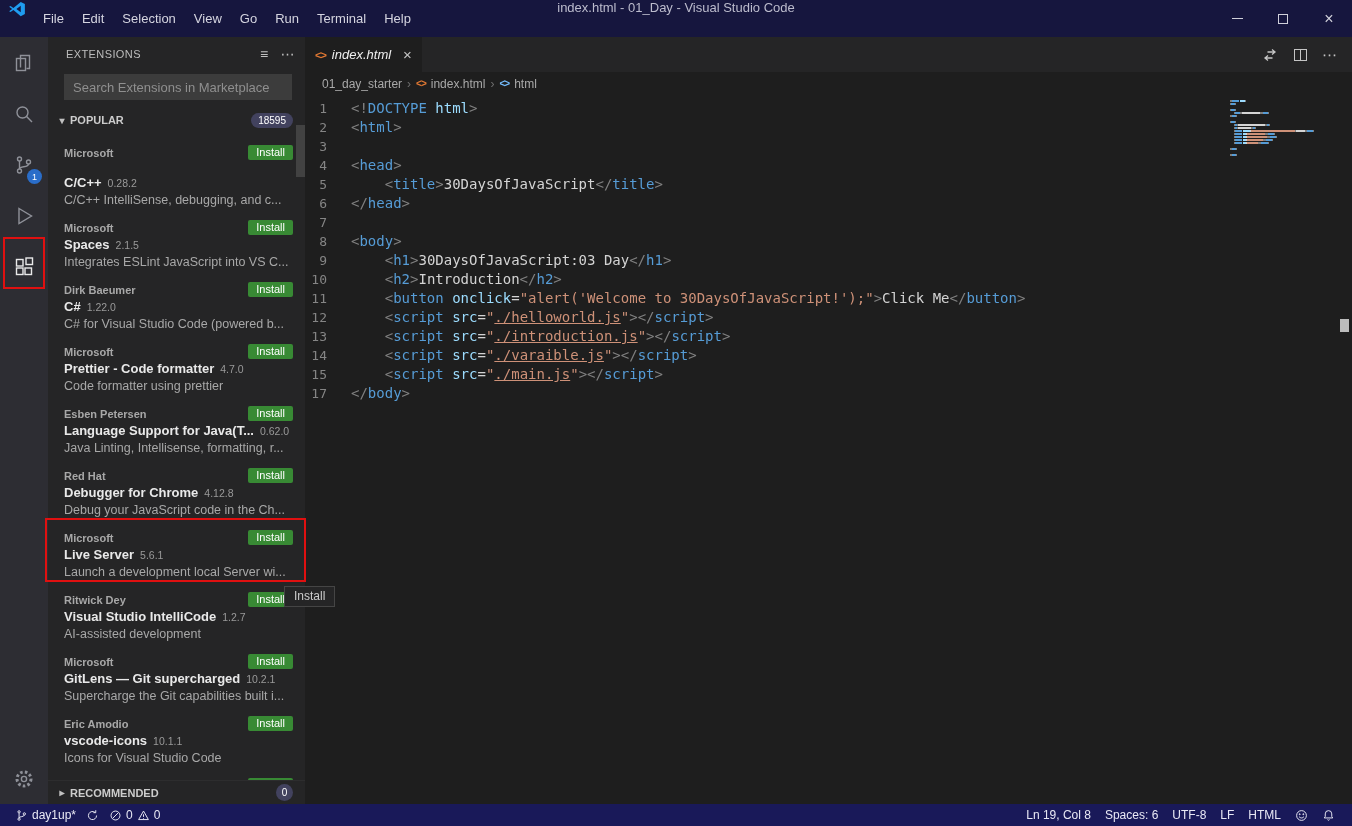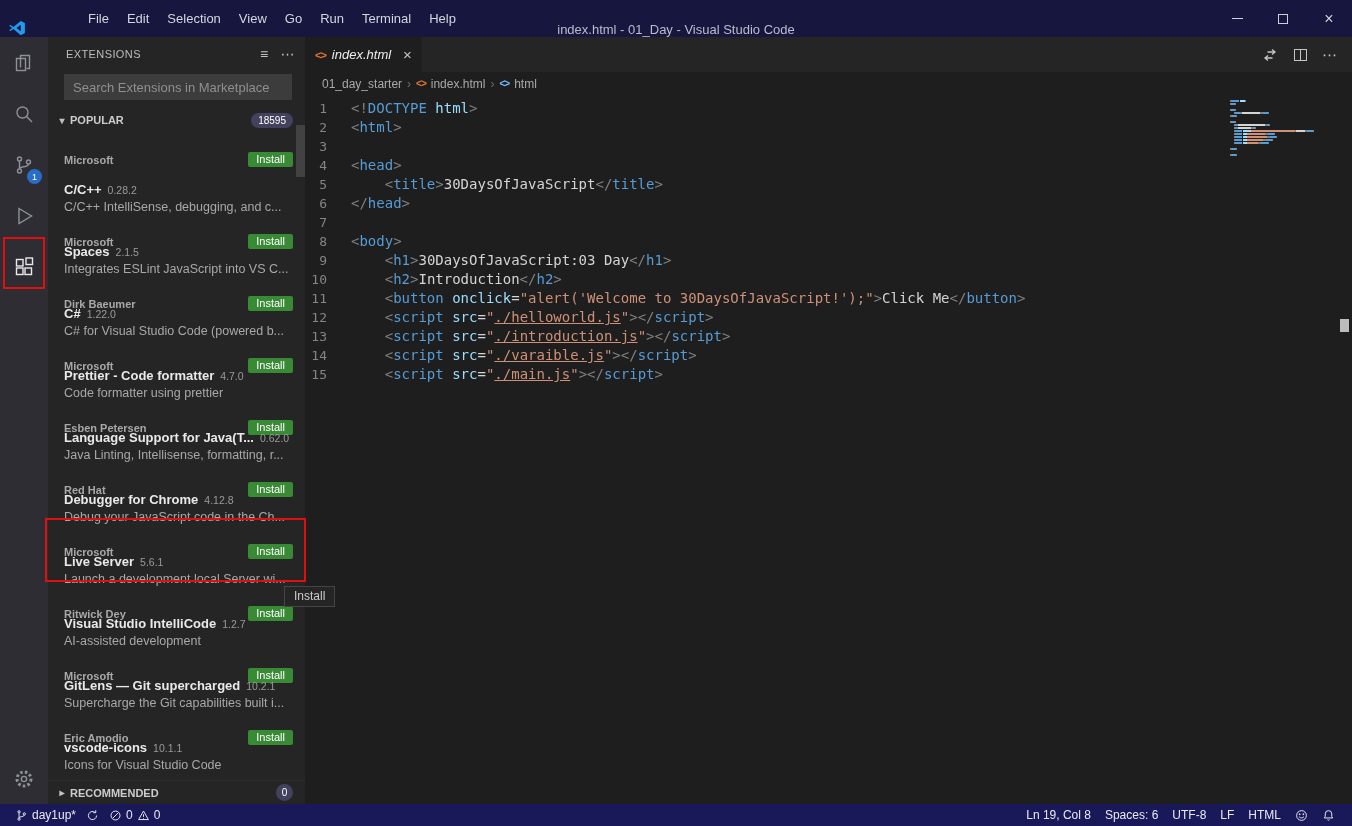--- a/index.html
+++ b/index.html
@@ -2,21 +2,21 @@
 <html style="--titlebar-bg: #16163e; --statusbar-bg: #191959; --install-green: #388a34; --badge-bg: #42425e; --annotation-red: #e01010;"><head>
 <meta charset="utf-8">
 <style>
   * { margin:0; padding:0; box-sizing:border-box; }
   html,body { width:1352px; height:826px; overflow:hidden; }
   body { background:#1e1e1e; font-family:"Liberation Sans",sans-serif; color:#cccccc; position:relative; }
 
   .window { width:100%; height:100%; display:flex; flex-direction:column; }
 
   
-  .titlebar { height:37px; background:var(--titlebar-bg,#16163e); display:flex; align-items:flex-end; position:relative; flex:0 0 auto;gap:45px; }
+  .titlebar { height:37px; background:var(--titlebar-bg,#16163e); display:flex; align-items:flex-start; position:relative; flex:0 0 auto; }
   .vscode-logo { width:34px; display:flex; justify-content:center; align-items:center; }
   .menubar { display:flex; height:100%; align-items:center; }
   .menu-item { padding:0 9px; font-size:13px; color:#d5d5e0; line-height:37px; cursor:default; }
   .window-title { position:absolute; left:0; right:0; text-align:center; font-size:13px; color:#bcbccd; pointer-events:none; }
   .window-controls { margin-left:auto; display:flex; height:100%; z-index:2; }
   .wc { width:46px; height:100%; display:flex; align-items:center; justify-content:center; color:#d0d0da; }
   .min-glyph { width:11px; height:1px; background:#d0d0da; }
   .max-glyph { width:10px; height:10px; border:1px solid #d0d0da; }
   .x-glyph { font-size:16px; line-height:1; }
 
@@ -43,21 +43,21 @@
   .count-badge { margin-left:auto; background:var(--badge-bg,#42425e); color:#ffffff; font-size:10px; font-weight:normal; border-radius:9px; padding:2px 7px; }
   .count-badge.round { min-width:17px; height:17px; display:flex; align-items:center; justify-content:center; padding:0 4px; }
   .ext-list { flex:1; overflow:hidden; }
   .ext-item { height:62px; padding:8px 12px 6px 16px; font-size:13px; position:relative; border-bottom:0; }
   .ext-item.partial-top { height:22px; padding-top:0; }
   .ext-item.partial-bottom { height:20px; overflow:hidden; }
   .ext-row1 { display:flex; align-items:baseline; white-space:nowrap; overflow:hidden; }
   .ext-name { font-weight:bold; color:#e9e9e9; font-size:13px; }
   .ext-ver { color:#9a9a9a; font-size:10.5px; margin-left:6px; }
   .ext-desc { color:#a8a8a8; font-size:12.5px; margin-top:3px; white-space:nowrap; overflow:hidden; text-overflow:ellipsis; }
-  .ext-row3 { display:flex; align-items:center; margin-top:20px; }
+  .ext-row3 { display:flex; align-items:center; margin-top:13px; }
   .ext-pub { color:#a8a8a8; font-size:11px; font-weight:bold; }
   .install-btn { margin-left:auto; background:var(--install-green,#388a34); color:#ffffff; font-size:11px; padding:1px 8px 2px; border-radius:2px; cursor:pointer; }
   .recommended-header { border-top:1px solid #2d2d2e; background:#252526; }
   .sb-scrollbar { position:absolute; right:0; top:88px; width:9px; height:52px; background:rgba(121,121,121,.35); }
 
   
   .editor { flex:1; display:flex; flex-direction:column; min-width:0; background:#1e1e1e; }
   .tabbar { height:35px; background:#252526; display:flex; align-items:stretch; flex:0 0 auto; }
   .tab { background:#1e1e1e; display:flex; align-items:center; padding:0 10px; gap:6px; min-width:108px; }
   .file-icon { color:#e37933; font-size:11px; font-weight:bold; letter-spacing:-1px; }
@@ -365,20 +365,21 @@
             <div class="code-row"><div class="gutter">6</div><div class="code-text"><span style="color: rgb(128, 128, 128);">&lt;/</span><span style="color: rgb(86, 156, 214);">head</span><span style="color: rgb(128, 128, 128);">&gt;</span></div></div>
             <div class="code-row"><div class="gutter">7</div><div class="code-text"></div></div>
             <div class="code-row"><div class="gutter">8</div><div class="code-text"><span style="color: rgb(128, 128, 128);">&lt;</span><span style="color: rgb(86, 156, 214);">body</span><span style="color: rgb(128, 128, 128);">&gt;</span></div></div>
             <div class="code-row"><div class="gutter">9</div><div class="code-text"><span style="color: rgb(212, 212, 212);">    </span><span style="color: rgb(128, 128, 128);">&lt;</span><span style="color: rgb(86, 156, 214);">h1</span><span style="color: rgb(128, 128, 128);">&gt;</span><span style="color: rgb(212, 212, 212);">30DaysOfJavaScript:03 Day</span><span style="color: rgb(128, 128, 128);">&lt;/</span><span style="color: rgb(86, 156, 214);">h1</span><span style="color: rgb(128, 128, 128);">&gt;</span></div></div>
             <div class="code-row"><div class="gutter">10</div><div class="code-text"><span style="color: rgb(212, 212, 212);">    </span><span style="color: rgb(128, 128, 128);">&lt;</span><span style="color: rgb(86, 156, 214);">h2</span><span style="color: rgb(128, 128, 128);">&gt;</span><span style="color: rgb(212, 212, 212);">Introduction</span><span style="color: rgb(128, 128, 128);">&lt;/</span><span style="color: rgb(86, 156, 214);">h2</span><span style="color: rgb(128, 128, 128);">&gt;</span></div></div>
             <div class="code-row"><div class="gutter">11</div><div class="code-text"><span style="color: rgb(212, 212, 212);">    </span><span style="color: rgb(128, 128, 128);">&lt;</span><span style="color: rgb(86, 156, 214);">button</span><span style="color: rgb(212, 212, 212);"> </span><span style="color: rgb(156, 220, 254);">onclick</span><span style="color: rgb(212, 212, 212);">=</span><span style="color: rgb(206, 145, 120);">"alert('Welcome to 30DaysOfJavaScript!');"</span><span style="color: rgb(128, 128, 128);">&gt;</span><span style="color: rgb(212, 212, 212);">Click Me</span><span style="color: rgb(128, 128, 128);">&lt;/</span><span style="color: rgb(86, 156, 214);">button</span><span style="color: rgb(128, 128, 128);">&gt;</span></div></div>
             <div class="code-row"><div class="gutter">12</div><div class="code-text"><span style="color: rgb(212, 212, 212);">    </span><span style="color: rgb(128, 128, 128);">&lt;</span><span style="color: rgb(86, 156, 214);">script</span><span style="color: rgb(212, 212, 212);"> </span><span style="color: rgb(156, 220, 254);">src</span><span style="color: rgb(212, 212, 212);">=</span><span style="color: rgb(206, 145, 120);">"</span><span style="color: rgb(206, 145, 120); text-decoration: underline;">./helloworld.js</span><span style="color: rgb(206, 145, 120);">"</span><span style="color: rgb(128, 128, 128);">&gt;</span><span style="color: rgb(128, 128, 128);">&lt;/</span><span style="color: rgb(86, 156, 214);">script</span><span style="color: rgb(128, 128, 128);">&gt;</span></div></div>
             <div class="code-row"><div class="gutter">13</div><div class="code-text"><span style="color: rgb(212, 212, 212);">    </span><span style="color: rgb(128, 128, 128);">&lt;</span><span style="color: rgb(86, 156, 214);">script</span><span style="color: rgb(212, 212, 212);"> </span><span style="color: rgb(156, 220, 254);">src</span><span style="color: rgb(212, 212, 212);">=</span><span style="color: rgb(206, 145, 120);">"</span><span style="color: rgb(206, 145, 120); text-decoration: underline;">./introduction.js</span><span style="color: rgb(206, 145, 120);">"</span><span style="color: rgb(128, 128, 128);">&gt;</span><span style="color: rgb(128, 128, 128);">&lt;/</span><span style="color: rgb(86, 156, 214);">script</span><span style="color: rgb(128, 128, 128);">&gt;</span></div></div>
             <div class="code-row"><div class="gutter">14</div><div class="code-text"><span style="color: rgb(212, 212, 212);">    </span><span style="color: rgb(128, 128, 128);">&lt;</span><span style="color: rgb(86, 156, 214);">script</span><span style="color: rgb(212, 212, 212);"> </span><span style="color: rgb(156, 220, 254);">src</span><span style="color: rgb(212, 212, 212);">=</span><span style="color: rgb(206, 145, 120);">"</span><span style="color: rgb(206, 145, 120); text-decoration: underline;">./varaible.js</span><span style="color: rgb(206, 145, 120);">"</span><span style="color: rgb(128, 128, 128);">&gt;</span><span style="color: rgb(128, 128, 128);">&lt;/</span><span style="color: rgb(86, 156, 214);">script</span><span style="color: rgb(128, 128, 128);">&gt;</span></div></div>
             <div class="code-row"><div class="gutter">15</div><div class="code-text"><span style="color: rgb(212, 212, 212);">    </span><span style="color: rgb(128, 128, 128);">&lt;</span><span style="color: rgb(86, 156, 214);">script</span><span style="color: rgb(212, 212, 212);"> </span><span style="color: rgb(156, 220, 254);">src</span><span style="color: rgb(212, 212, 212);">=</span><span style="color: rgb(206, 145, 120);">"</span><span style="color: rgb(206, 145, 120); text-decoration: underline;">./main.js</span><span style="color: rgb(206, 145, 120);">"</span><span style="color: rgb(128, 128, 128);">&gt;</span><span style="color: rgb(128, 128, 128);">&lt;/</span><span style="color: rgb(86, 156, 214);">script</span><span style="color: rgb(128, 128, 128);">&gt;</span></div></div>
+            <div class="code-row"><div class="gutter">17</div><div class="code-text"><span style="color: rgb(128, 128, 128);">&lt;/</span><span style="color: rgb(86, 156, 214);">body</span><span style="color: rgb(128, 128, 128);">&gt;</span></div></div>
           </div>
         <div class="minimap">
             <div class="mm-line">
               <span style="width: 2.1px; background: rgb(128, 128, 128);"></span>
               <span style="width: 7.35px; background: rgb(86, 156, 214);"></span>
               <span style="width: 1.05px; background: transparent;"></span>
               <span style="width: 4.2px; background: rgb(156, 220, 254);"></span>
               <span style="width: 1.05px; background: rgb(128, 128, 128);"></span>
             </div>
             <div class="mm-line">

